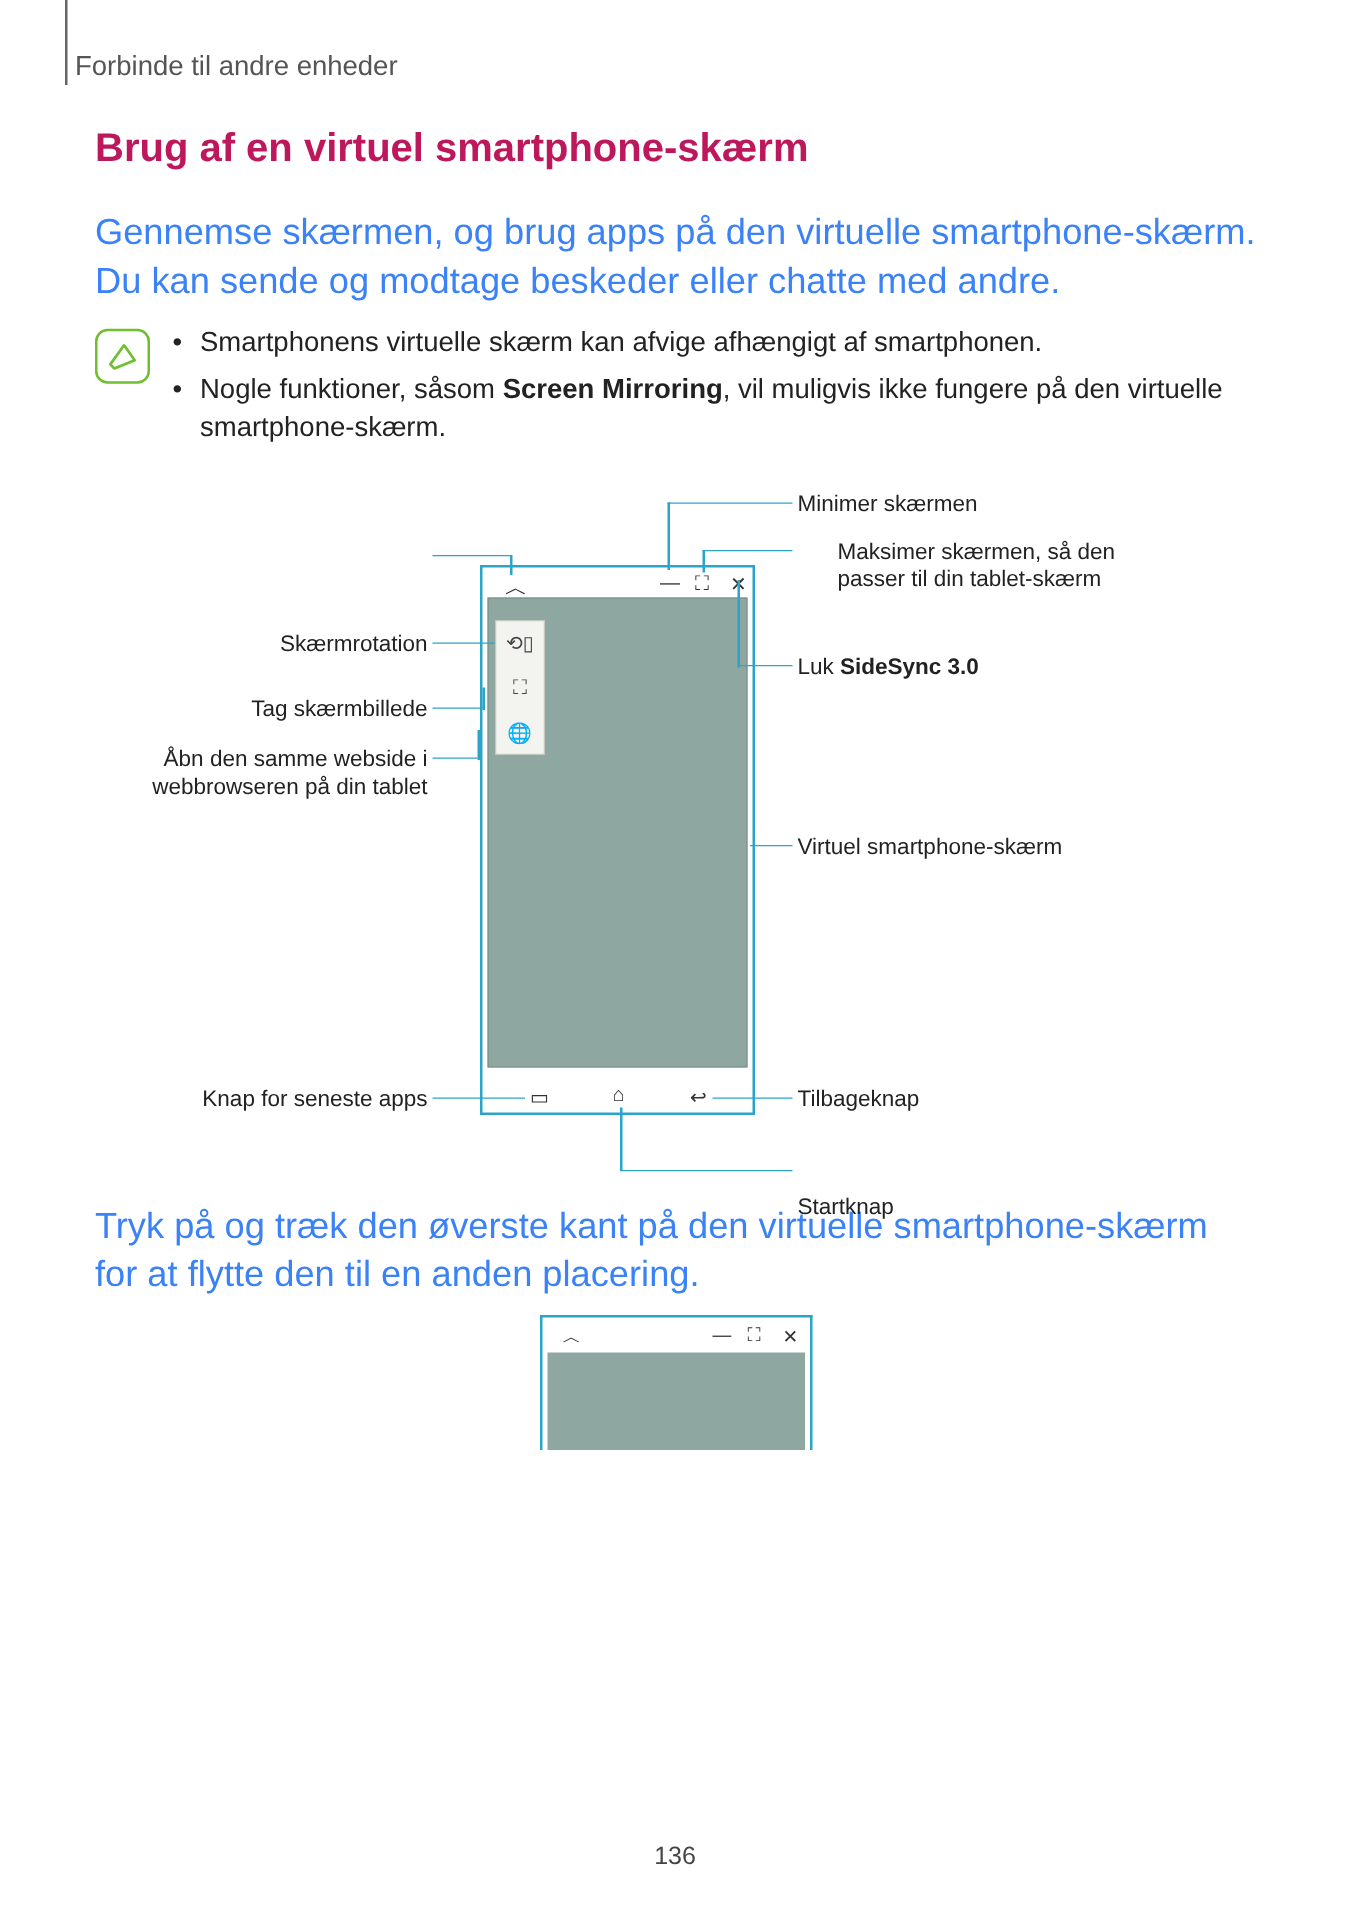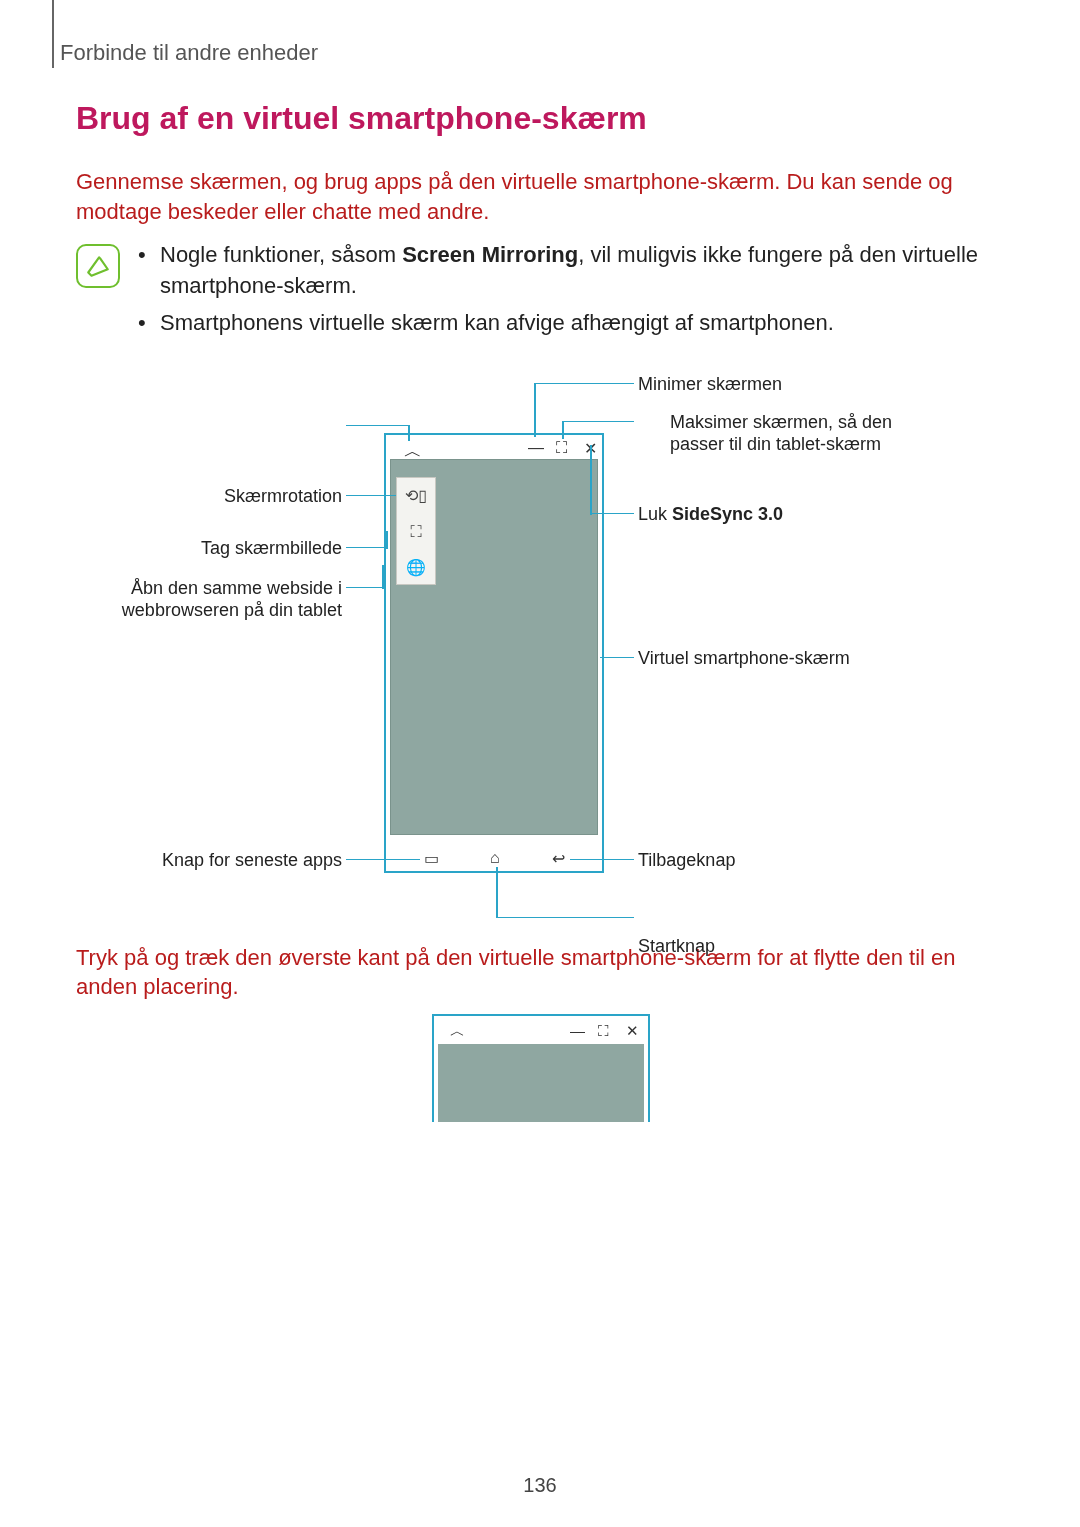--- a/index.html
+++ b/index.html
@@ -31,23 +31,23 @@
     top: 100px;
     width: 930px;
   }
   h2.red {
     color: #be185d;
     font-size: 32px;
     font-weight: 600;
     margin-bottom: 30px;
   }
   p.body {
-    font-size: 22px;
+    font-size: 29px;
     line-height: 1.35;
-    color: #b91c1c;
+    color: #3b82f6;
     margin-bottom: 10px;
   }
   .note-row {
     display: flex;
     align-items: flex-start;
     margin-top: 14px;
     gap: 18px;
   }
   .note-icon {
     width: 44px;
@@ -204,24 +204,24 @@
   <h2 class="red">Brug af en virtuel smartphone-skærm</h2>
   <p class="body">Gennemse skærmen, og brug apps på den virtuelle smartphone-skærm. Du kan sende og modtage beskeder eller chatte med andre.</p>
 
   <div class="note-row">
     <div class="note-icon">
       <svg viewBox="0 0 24 24">
           <path d="M3 18 L13 4 L14 5 L21 15 L6 21 Z" fill="none" stroke="#6fbf2e" stroke-width="2" stroke-linejoin="round"></path>
         </svg>
     </div>
     <ul class="bullets">
+      <li>Smartphonens virtuelle skærm kan afvige afhængigt af smartphonen.</li>
       <li>
         <span>Nogle funktioner, såsom </span><span class="bold">Screen Mirroring</span><span>, vil muligvis ikke fungere på den virtuelle smartphone-skærm.</span>
       </li>
-      <li>Smartphonens virtuelle skærm kan afvige afhængigt af smartphonen.</li>
     </ul>
   </div>
 
   <div class="diagram-wrap">
     <div class="phone-outline"></div>
     <div class="phone-screen"></div>
 
     <span class="topbar-icons icon-chev">︿</span>
     <span class="topbar-icons icon-min">—</span>
     <span class="topbar-icons icon-max">⛶</span>

